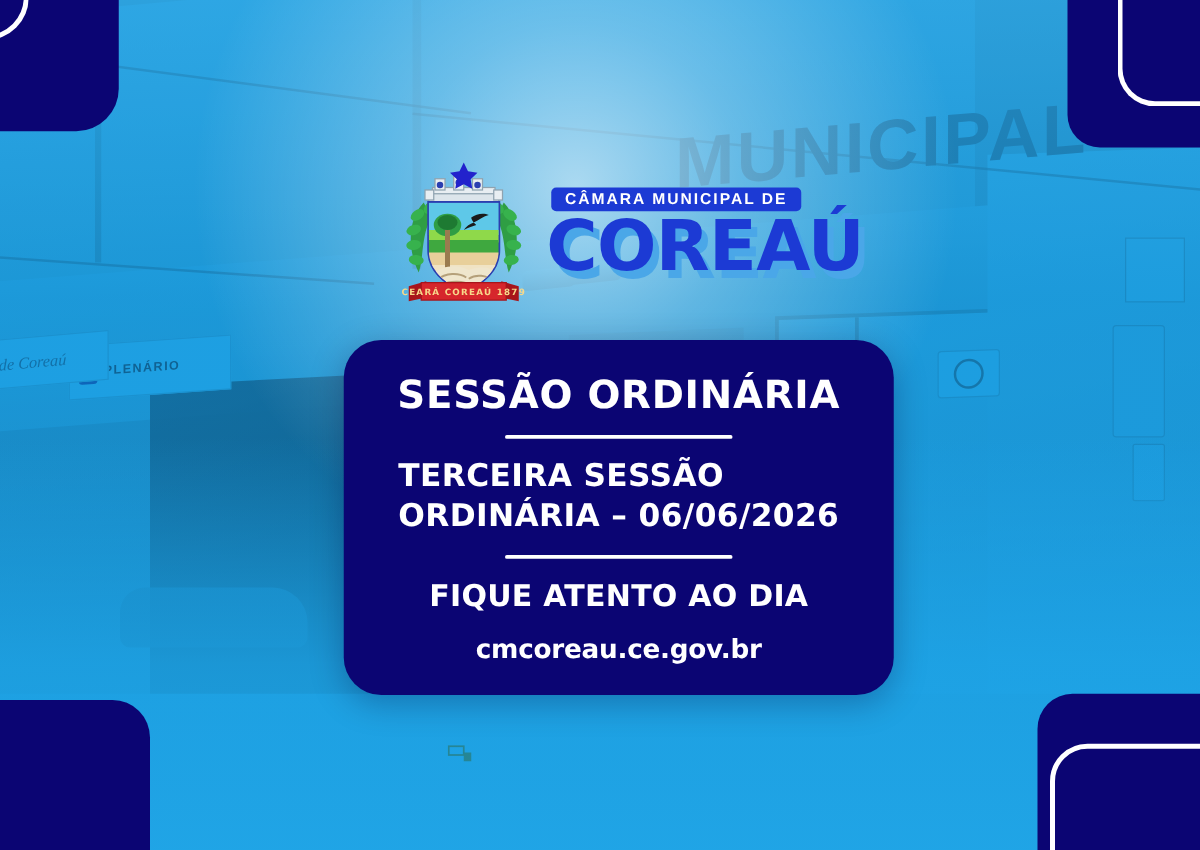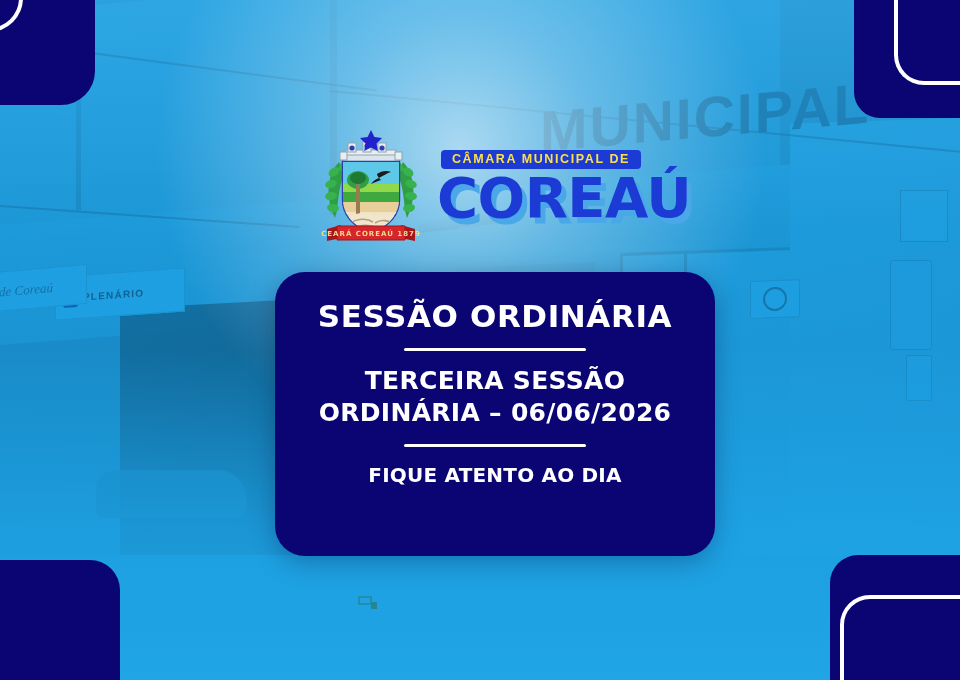--- a/index.html
+++ b/index.html
@@ -206,21 +206,21 @@
     display:flex; justify-content:center; align-items:center; gap:14px;
   }
 
   .crest { position:relative; width:104px; height:118px;text-decoration:underline; }
   .crest-svg { width:104px; height:118px; display:block; }
 
   .wordmark { position:relative; margin-top:4px; }
   .cm-banner {
     display:inline-block;
     background:#1c3ad4;
-    color:#fde047;
+    color:#ffffff;
     font-size:12.5px; font-weight:bold; letter-spacing:1.6px;
     padding:2px 11px 3px; border-radius:4px;
     margin-left:4px;
   }
   .coreau-stack { position:relative; height:62px; margin-top:-2px;text-decoration:underline; }
   .coreau {
     position:absolute; left:0; top:0;
     font-size:56px; font-weight:bold; letter-spacing:-0.5px;
     line-height:62px;
     font-family:"DejaVu Sans", sans-serif;
@@ -244,26 +244,26 @@
     text-align:center; line-height:1.05;
     font-family:"DejaVu Sans", sans-serif;
   }
   .rule {
     width:182px; height:3px; background:#ffffff;
     margin:15px 0 14px; border-radius:2px;
   }
   .card-sub {
     color:#ffffff;
     font-size:25px; font-weight:bold; letter-spacing:.3px;
-    text-align:center; line-height:1.28;
+    text-align:left; line-height:1.28;
     font-family:"DejaVu Sans", sans-serif;
   }
   .card-note {
     color:#ffffff;
-    font-size:20px; font-weight:bold; letter-spacing:.2px;
+    font-size:24px; font-weight:bold; letter-spacing:.2px;
     text-align:center; margin-top:2px;
     font-family:"DejaVu Sans", sans-serif;
   }
   .card-url {
     color:#ffffff;
     font-size:21px; font-weight:bold; letter-spacing:-.2px;
     text-align:center; margin-top:16px;
     font-family:"DejaVu Sans", sans-serif;
   }
 
@@ -413,20 +413,21 @@
 
     <div class="card-sub">
       <div>TERCEIRA SESSÃO</div>
       <div>ORDINÁRIA – 06/06/2026</div>
     </div>
 
     <div class="rule"></div>
 
     <div class="card-note">FIQUE ATENTO AO DIA</div>
 
+    <div class="card-url">cmcoreau.ce.gov.br</div>
   </div>
 
   <div class="watermark">
     <svg viewBox="0 0 22 16" xmlns="http://www.w3.org/2000/svg">
       <rect x="1" y="3" width="12" height="7" fill="none" stroke="#2d6b4a" stroke-width="1.4"></rect>
       <path d="M13 8 L19 8 L19 15 L13 15 Z" fill="#2d6b4a"></path>
     </svg>
   </div>
 
 </div>

